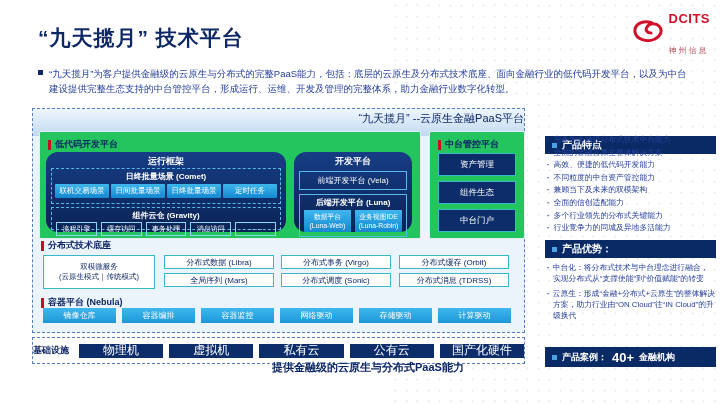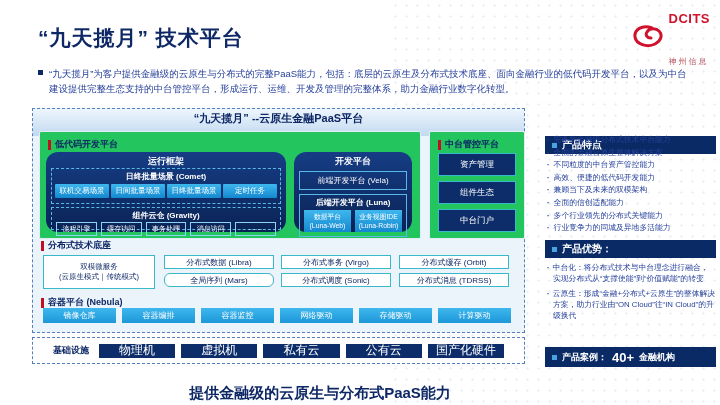--- a/index.html
+++ b/index.html
@@ -9,25 +9,25 @@
     background-image:radial-gradient(circle,rgba(170,190,215,.40) 1.2px,transparent 1.4px);
     background-size:11px 11px;opacity:.55;pointer-events:none;}
   
   .page-title{position:absolute;left:38px;top:24px;font-size:21px;font-weight:bold;color:#0e2765;letter-spacing:1px;}
   .desc{position:absolute;left:38px;top:66px;width:658px;display:flex;}
   .desc .sq{flex:0 0 auto;width:5px;height:5px;background:#0e2765;margin:4px 6px 0 0;}
   .desc p{margin:0;font-size:9.5px;line-height:1.6;color:#27419b;}
   .logo{position:absolute;right:10px;top:12px;display:flex;align-items:center;gap:4px;}
   .logo-text{display:flex;flex-direction:column;line-height:1;gap:20px;}
   .logo-brand{font-size:13px;font-weight:bold;color:#d0112b;letter-spacing:.5px;}
-  .logo-sub{font-size:8px;color:#b85560;letter-spacing:2px;margin-top:13px;}
+  .logo-sub{font-size:8px;color:#b85560;letter-spacing:2px;margin-top:2px;}
   
   .main-panel{position:absolute;left:32px;top:108px;width:493px;height:225px;box-sizing:border-box;
     border:1px dashed #567fc0;background:#ecf4fb;}
-  .panel-title{height:27px;line-height:19px;text-align:center;font-size:11px;font-weight:bold;color:#0e2765;
+  .panel-title{height:27px;line-height:19px;text-align:right;font-size:11px;font-weight:normal;color:#0e2765;
     background:linear-gradient(180deg,#eef6fd 0%,#c2d9f0 100%);}
   .sec-label{position:absolute;display:flex;align-items:center;gap:4px;}
   .redbar{width:3px;height:10px;background:#c30d23;}
   .sec-label span{font-size:9px;font-weight:bold;color:#0e2765;white-space:nowrap;}
   .white-card{position:absolute;background:#22c55e;border:1px solid #e2ecf7;border-radius:2px;}
   .lowcode-panel{left:6px;top:22px;width:380px;height:106px;}
   .console-panel{left:396px;top:22px;width:94px;height:106px;}
   .navy-box{position:absolute;background:linear-gradient(180deg,#163d85 0%,#0a2355 100%);border-radius:12px;color:#fff;}
   .runtime-box{left:6px;top:20px;width:240px;height:80px;}
   .dev-box{left:254px;top:20px;width:118px;height:80px;}
@@ -54,24 +54,24 @@
     box-sizing:border-box;display:flex;flex-direction:column;align-items:center;justify-content:center;
     font-size:7.5px;color:#0e2765;line-height:1.4;}
   .grid-cell{position:absolute;width:110px;height:14px;background:#fff;border:1px solid #39b8cb;box-sizing:border-box;
     font-size:8px;color:#0e2765;display:flex;align-items:center;justify-content:center;}
   
   .ctn-row{position:absolute;left:10px;top:199px;width:468px;display:flex;gap:6px;}
   .ctn-btn{flex:1;background:linear-gradient(180deg,#3eb7ee 0%,#1d97d8 100%);color:#fff;font-size:8px;
     text-align:center;padding:2px 16px;}
   
   .infra-panel{position:absolute;left:32px;top:337px;width:493px;height:27px;box-sizing:border-box;
-    border:1px dashed #567fc0;background:#fff;display:flex;align-items:center;padding:0 20px;gap:6px;}
+    border:1px dashed #567fc0;background:#fff;display:flex;align-items:center;padding:0 0;gap:6px;}
   .infra-label{font-size:9px;font-weight:bold;color:#0e2765;white-space:nowrap;margin-right:4px;}
   .infra-box{flex:1;height:14px;background:#0c2d6a;color:#fff;font-size:12px;display:flex;align-items:center;justify-content:center;}
-  .slogan{position:absolute;left:0;top:384px;width:640px;text-align:center;font-size:15px;font-weight:bold;color:#0e2765;}
+  .slogan{position:absolute;left:0;top:360px;width:640px;text-align:center;font-size:11px;font-weight:bold;color:#0e2765;padding-left:48px;}
   
   .right-col{position:absolute;left:545px;top:112px;width:171px;height:260px;}
   .r-header{position:absolute;left:0;width:171px;height:18px;background:#0a2a66;color:#fff;display:flex;
     align-items:center;gap:5px;padding-left:7px;box-sizing:border-box;font-size:10px;font-weight:bold;}
   .sq2{width:5px;height:5px;background:#4aa3e0;flex:0 0 auto;}
   .feat-list{position:absolute;left:2px;top:22px;width:169px;margin:0;padding:0;list-style:none;}
   .feat-list li{font-size:7.8px;color:#27419b;line-height:12.6px;white-space:nowrap;}
   .feat-list li::before{content:"·";font-weight:bold;margin-right:4px;color:#27419b;}
   .adv-header{top:128px;}
   .adv-list{position:absolute;left:2px;top:150px;width:169px;margin:0;padding:0;list-style:none;}
@@ -171,21 +171,21 @@
       <i class="redbar"></i>
       <span>分布式技术底座</span>
     </div>
     <div class="dual-box">
       <div>双模微服务</div>
       <div>(云原生模式｜传统模式)</div>
     </div>
     <div class="grid-cell" style="left:131px;top:146px;">分布式数据 (Libra)</div>
     <div class="grid-cell" style="left:248px;top:146px;">分布式事务 (Virgo)</div>
     <div class="grid-cell" style="left:366px;top:146px;">分布式缓存 (Orbit)</div>
-    <div class="grid-cell" style="left:131px;top:164px;border-radius:6px;">全局序列 (Mars)</div>
+    <div class="grid-cell" style="left:131px;top:164px;">全局序列 (Mars)</div>
     <div class="grid-cell" style="left:248px;top:164px;">分布式调度 (Sonic)</div>
     <div class="grid-cell" style="left:366px;top:164px;">分布式消息 (TDRSS)</div>
 
     <div class="sec-label" style="left:8px;top:187px;">
       <i class="redbar"></i>
       <span>容器平台 (Nebula)</span>
     </div>
     <div class="ctn-row">
       <div class="ctn-btn">镜像仓库</div>
       <div class="ctn-btn">容器编排</div>
@@ -208,22 +208,22 @@
   <div class="slogan">提供金融级的云原生与分布式PaaS能力</div>
 
   <div class="right-col">
     <div class="r-header" style="top:0;margin-top:24px;">
       <span class="sq2"></span>
       <span>产品特点</span>
     </div>
     <ul class="feat-list">
       <li>完备的金融级分布式技术中台能力</li>
       <li>全面的金融云原生整体解决方案</li>
+      <li>高效、便捷的低代码开发能力</li>
       <li>不同粒度的中台资产管控能力</li>
-      <li>高效、便捷的低代码开发能力</li>
       <li>兼顾当下及未来的双模架构</li>
       <li>全面的信创适配能力</li>
       <li>多个行业领先的分布式关键能力</li>
       <li>行业竞争力的同城及异地多活能力</li>
     </ul>
     <div class="r-header adv-header">
       <span class="sq2"></span>
       <span>产品优势：</span>
     </div>
     <ul class="adv-list">

